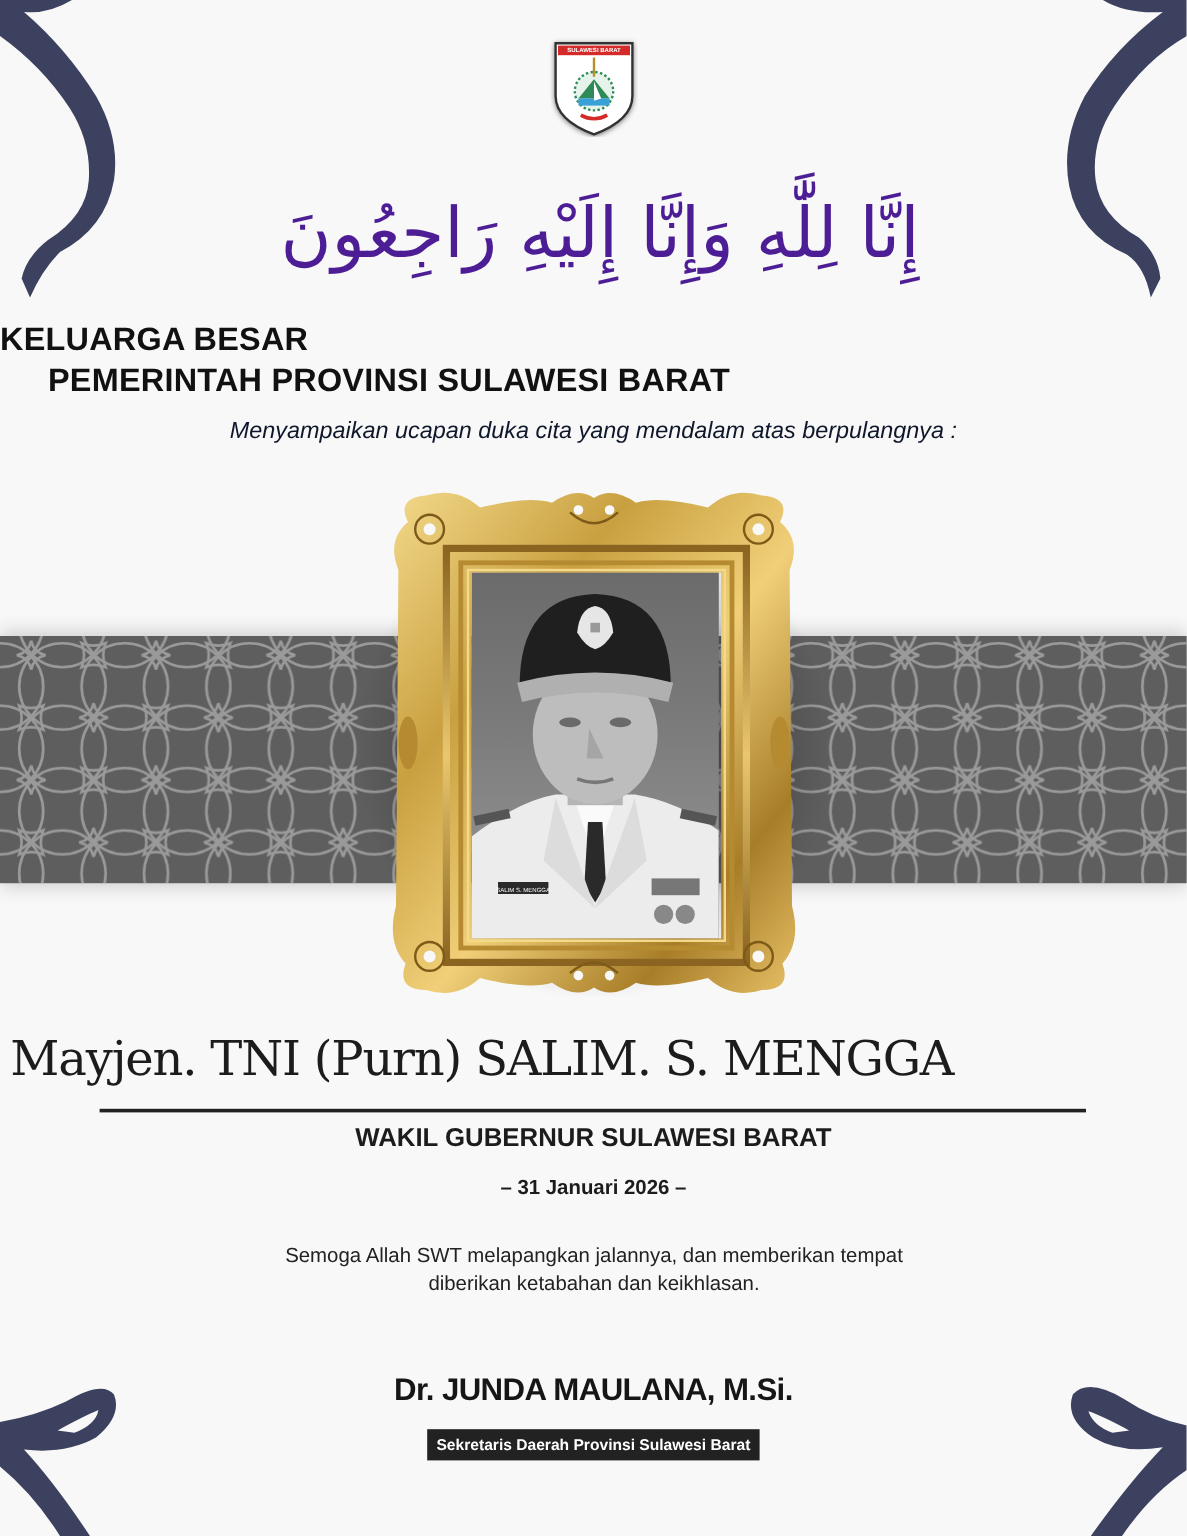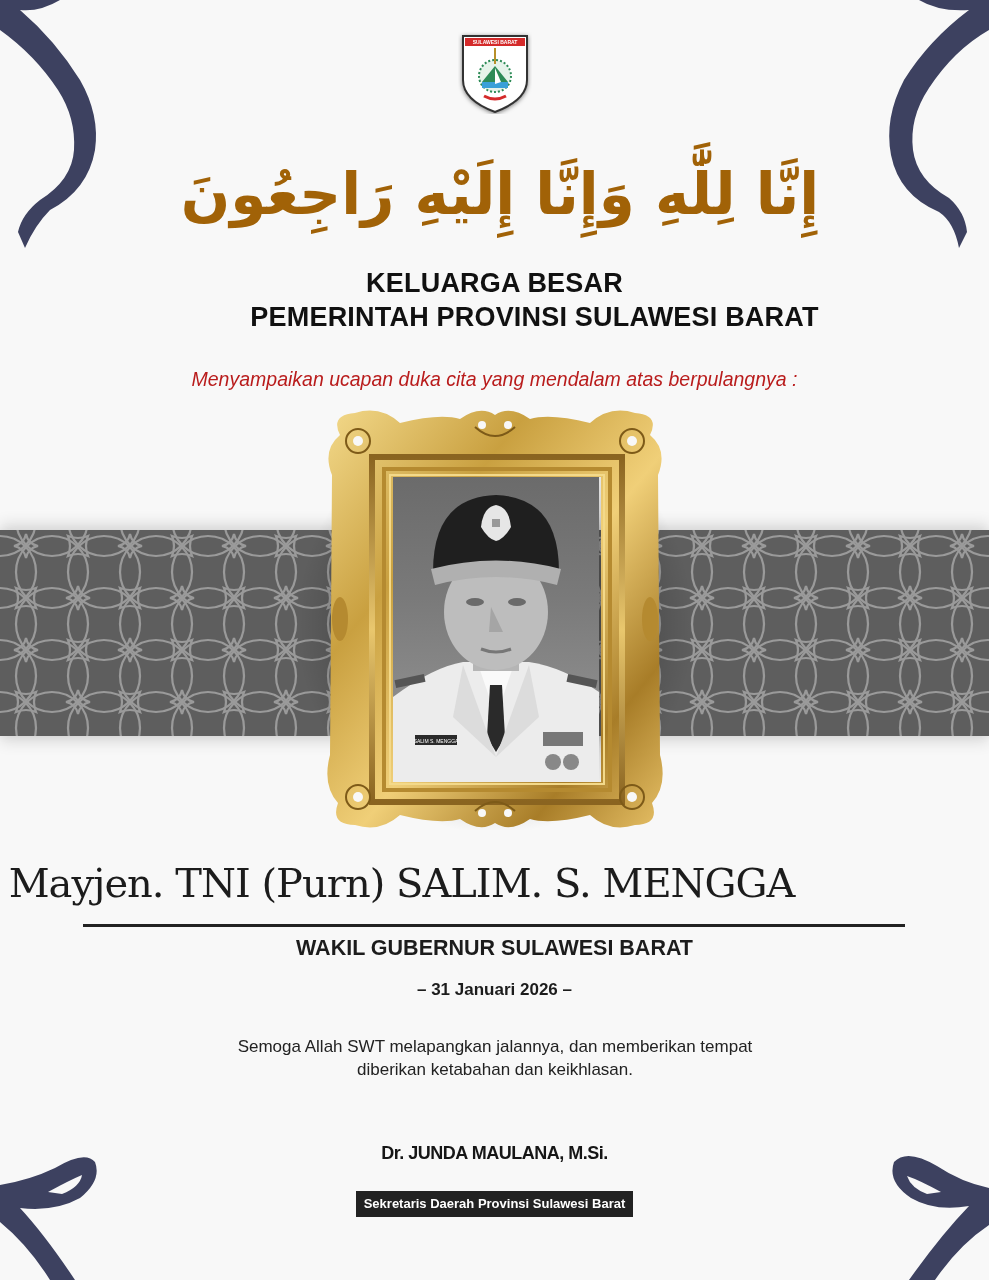--- a/index.html
+++ b/index.html
@@ -14,35 +14,35 @@
   .ribbon { position:absolute; }
   .ribbon svg { display:block; }
 
   
   .logo { left:458px; top:30px; width:74px; height:84px; }
 
   
   .calligraphy {
     left:305px; top:140px; width:390px; height:108px;
     display:flex; align-items:center; justify-content:center;
-    color:#a16207; font-family:"DejaVu Sans", sans-serif;
-    font-size:58px; font-weight:bold; direction:rtl; letter-spacing:-2px;
+    color:#4c1d95; font-family:"DejaVu Sans", sans-serif;
+    font-size:58px; font-weight:normal; direction:rtl; letter-spacing:-2px;
     white-space:nowrap;
   }
 
   .org-line1, .org-line2 {
-    left:0; width:989px; text-align:center; color:#111;
+    left:0; width:989px; color:#111;
     font-family:"Liberation Sans", sans-serif; font-weight:bold;
     font-size:27px; letter-spacing:0.2px;
   }
   .org-line1 { top:268px; }
   .org-line2 { top:302px;margin-left:40px; }
   .intro {
-    left:0; width:989px; top:348px; text-align:center; color:#b91c1c;
-    font-style:italic; font-size:19.5px;margin-top:20px;
+    left:0; width:989px; top:348px; text-align:center; color:#0f172a;
+    font-style:italic; font-size:19.5px;
   }
 
   
   .band {
     left:0; top:530px; width:989px; height:206px;
     background-color:#5e5e5e;
     box-shadow:0 -6px 14px rgba(0,0,0,0.12), 0 6px 14px rgba(0,0,0,0.12);
   }
   .band svg { display:block; }
 
@@ -71,21 +71,21 @@
   .date {
     left:0; width:989px; top:980px; text-align:center; color:#1c1c1c;
     font-family:Liberation Sans, sans-serif; font-weight:bold; font-size:17px;
   }
   .prayer {
     left:160px; width:670px; top:1035px; text-align:center; color:#222;
     font-size:17px; line-height:23px;
   }
   .signer {
     left:0; width:989px; top:1143px; text-align:center; color:#161616;
-    font-weight:bold; font-size:18px; letter-spacing:-0.5px;
+    font-weight:bold; font-size:26px; letter-spacing:-0.5px;
   }
   .signer-title-wrap { left:0; width:989px; top:1191px; text-align:center; }
   .signer-title {
     display:inline-block; background:#222; color:#fff;
     font-weight:bold; font-size:13px; padding:5px 8px 6px;
   }
 </style>
 </head>
 <body>
 

